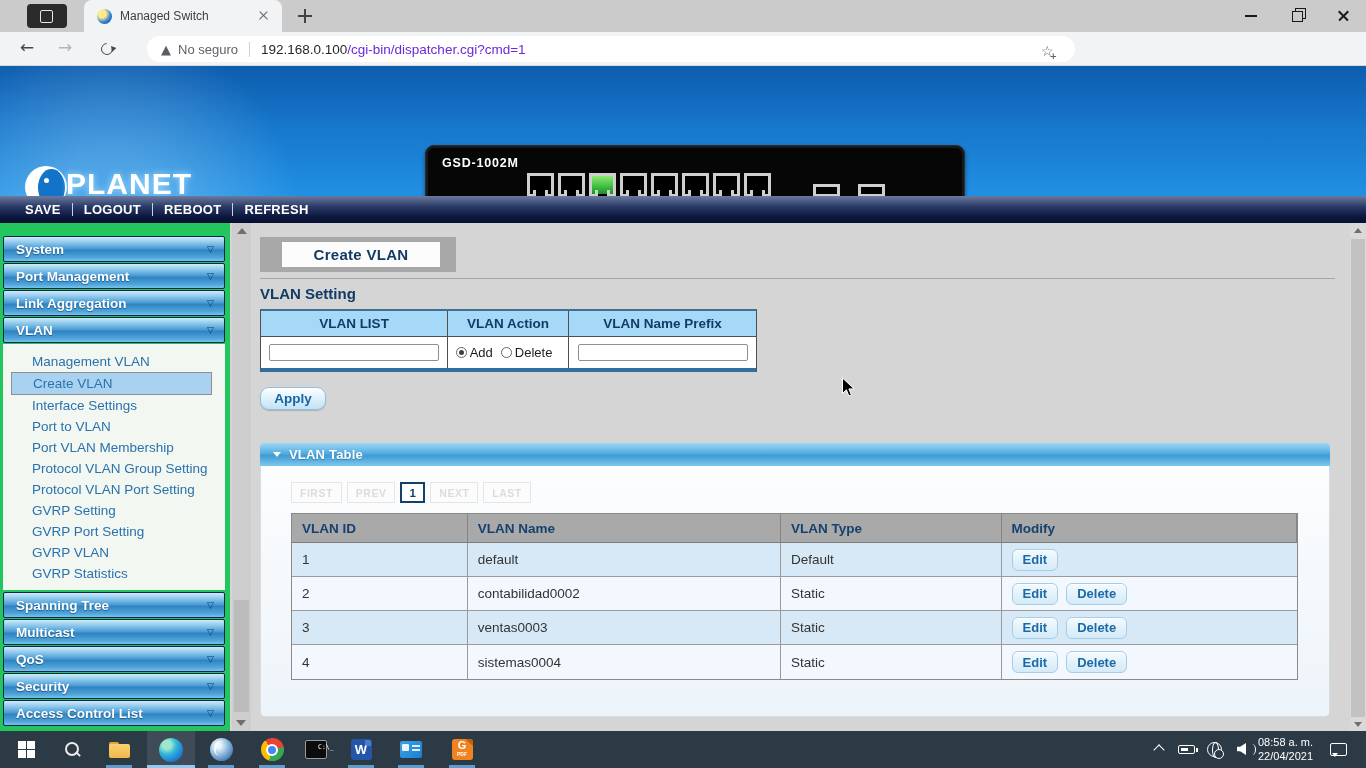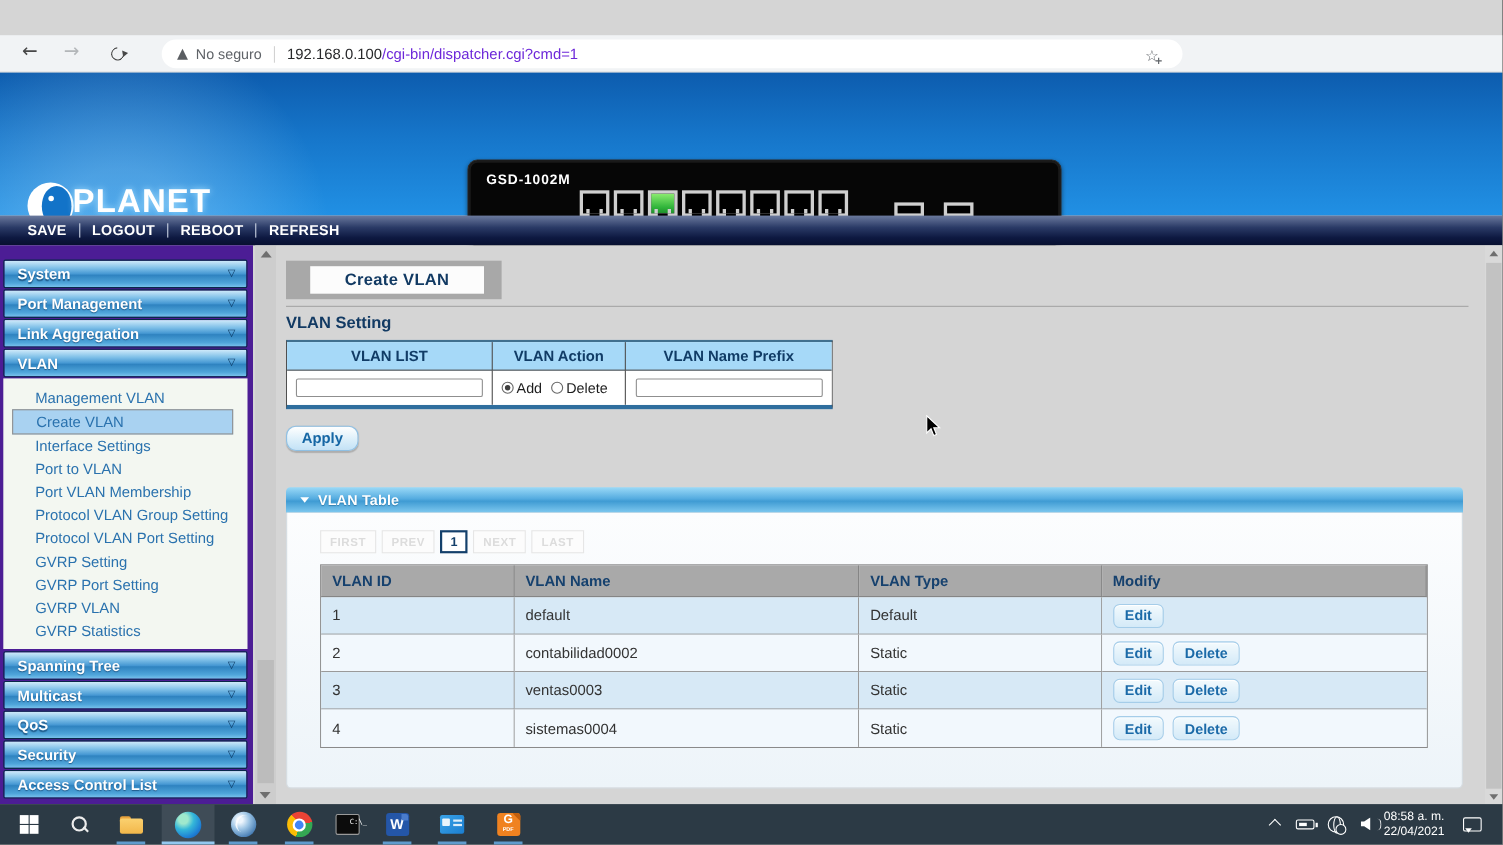--- a/index.html
+++ b/index.html
@@ -84,21 +84,21 @@
   .gap9 { margin-left:38px; } .gap10 { margin-left:14px; }
 
   
   .topnav { position:absolute; left:0; top:196px; width:1366px; height:27px;
             background:linear-gradient(180deg,#6b7a9e 0%,#2a3a66 40%,#0d1840 75%,#081030 100%);
             display:flex; align-items:center; padding-left:25px; }
   .topnav a { color:#fff; font-weight:bold; font-size:13px; letter-spacing:.3px; text-decoration:none; }
   .nv-sep { width:1px; height:13px; background:#c9d2e2; margin:0 11px; }
 
   
-  .sidebar { position:absolute; left:0; top:223px; width:230px; height:508px; background:#4c1d95; padding-top:13px; overflow:hidden; }
+  .sidebar { position:absolute; left:0; top:223px; width:230px; height:508px; background:#22c55e; padding-top:13px; overflow:hidden; }
   .menu-btn { margin:0 5px 1px 3px; height:26px; border:1px solid #09294a; border-radius:2px;
               background:linear-gradient(180deg,#cfeafa 0%,#7fc0e8 28%,#4698d3 50%,#2f83c0 55%,#4fa5da 85%,#79c2ec 100%);
               display:flex; align-items:center; justify-content:space-between; padding:0 10px 0 12px; cursor:pointer; }
   .menu-btn .lbl { color:#fff; font-weight:bold; font-size:13.5px; text-shadow:0 1px 1px rgba(0,40,80,.55); }
   .menu-btn .arrow { color:#0c3a63; font-size:9px; }
   .submenu { margin:1px 5px 2px 3px; background:#f3f7f1; padding:7px 0 6px; }
   .smi { font-size:13.5px; color:#2a72ae; padding:2.5px 8px 2.5px 29px; line-height:16px; cursor:pointer; }
   .smi.selected { background:#a9d2f1; border:1px solid #8f8f8f; margin:0 13px 0 8px; padding:2.5px 4px 2.5px 21px; }
 
   .side-scroll { position:absolute; left:232px; top:223px; width:19px; height:508px; background:#cdcdcd; }
@@ -212,20 +212,34 @@
   .spk-arc { position:absolute; left:1248px; top:13px; width:8px; height:11px; border-right:1.6px solid #fff; border-radius:50%; }
   .clock { position:absolute; left:1258px; top:5px; width:64px; color:#fff; font-size:11px; line-height:13.5px; }
   .action { position:absolute; left:1330px; top:12px; width:17px; height:13px; border:1.5px solid #fff; border-radius:2px; }
   .action::after { content:""; position:absolute; left:1px; bottom:-5px; width:0; height:0; border:3px solid transparent; border-top:4px solid #fff; }
 </style>
 </head>
 <body>
 
 <div class="screen">
 
+  <div class="titlebar">
+    <div class="app-icon"></div>
+    <div class="tab">
+      <div class="favicon"></div>
+      <div class="tab-title">Managed Switch</div>
+      <div class="tab-close"></div>
+    </div>
+    <div class="newtab"></div>
+    <div class="win-controls">
+      <div class="wc wc-min"></div>
+      <div class="wc wc-max"></div>
+      <div class="wc wc-close"></div>
+    </div>
+  </div>
 
   <div class="toolbar">
     <div class="nav-ic nav-back glyph">←</div>
     <div class="nav-ic nav-fwd glyph">→</div>
     <div class="reload"></div>
     <div class="addr">
       <span class="warn glyph">▲</span>
       <span class="sec-label">No seguro</span>
       <span class="addr-sep"></span>
       <span class="url"><span>192.168.0.100</span><span class="path">/cgi-bin/dispatcher.cgi?cmd=1</span></span>

